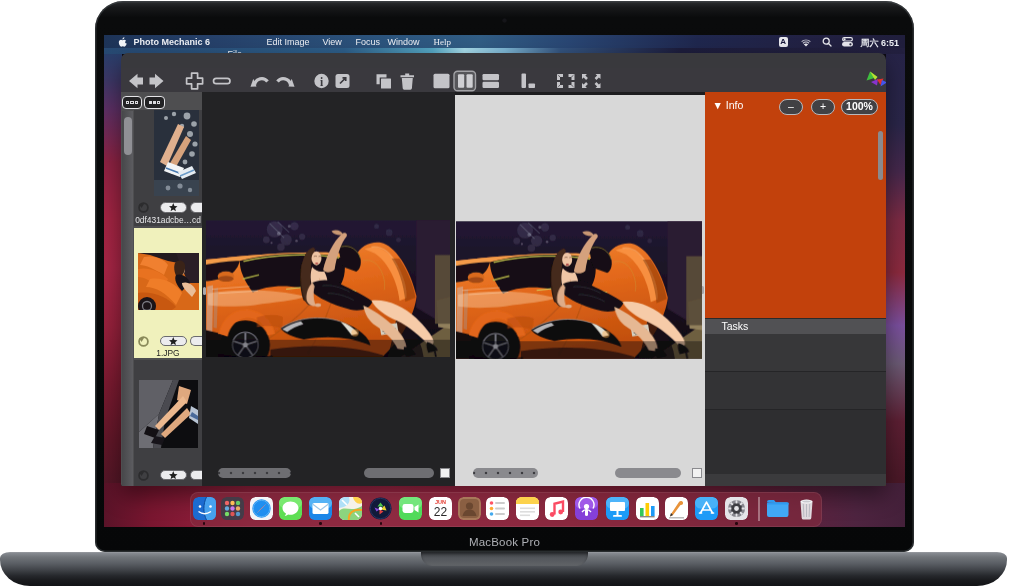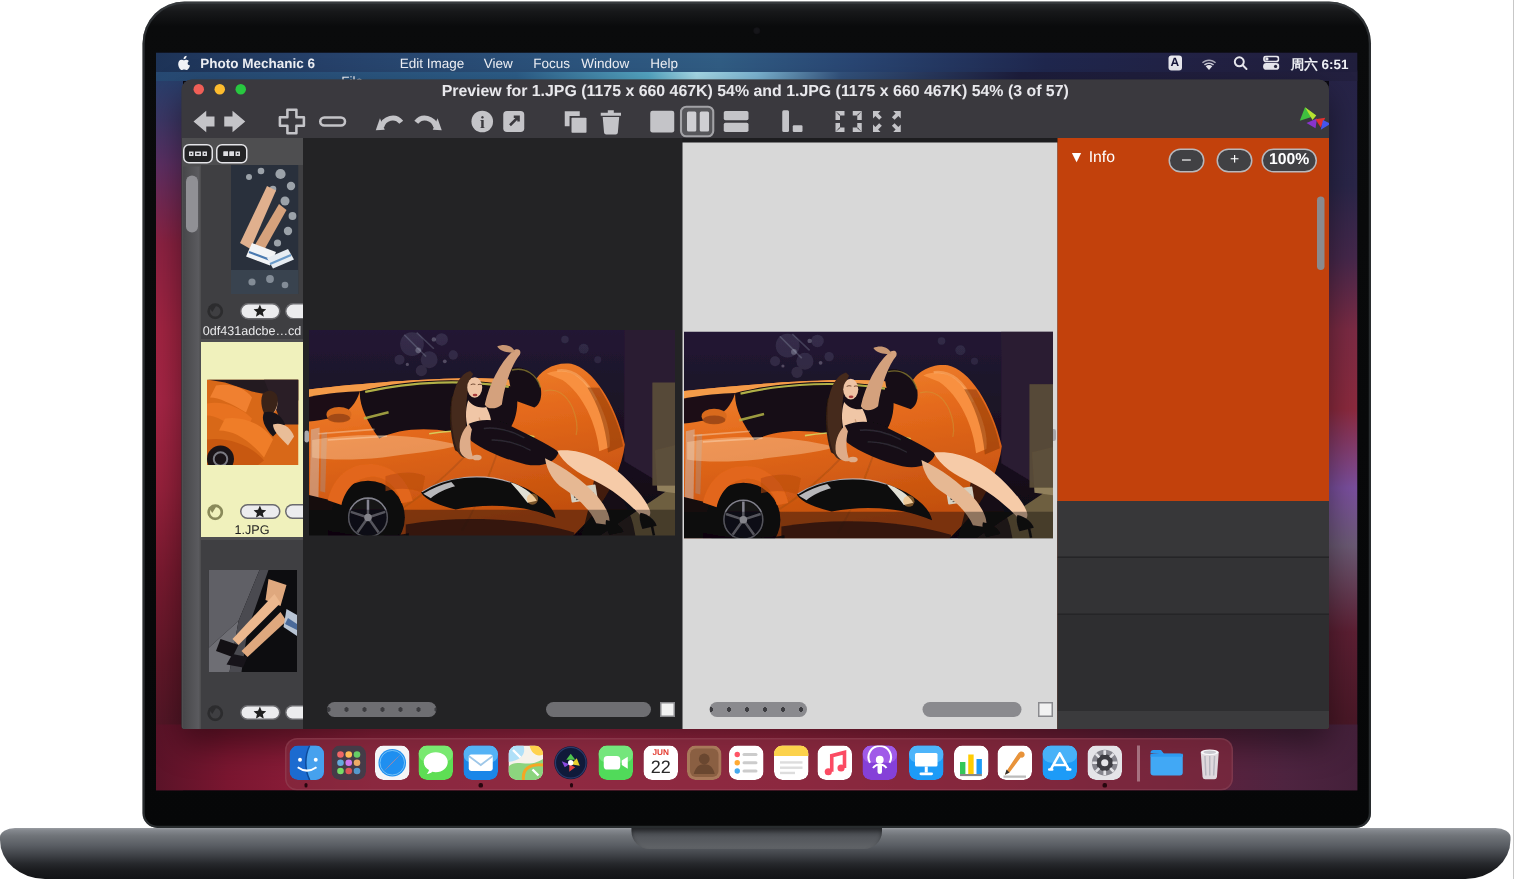--- a/index.html
+++ b/index.html
@@ -107,21 +107,21 @@
         <svg class="abs" style="left:14px;top:1.5px" width="9" height="10" viewBox="0 0 9 10">
             <path fill="#f2f4f8" d="M6.4 0.2c0.1 0.6-0.2 1.2-0.5 1.6C5.5 2.2 5 2.5 4.4 2.45 4.3 1.85 4.6 1.25 4.9 0.9 5.3 0.45 5.9 0.15 6.4 0.2zM7.1 5.3c0-1.1 0.9-1.6 0.9-1.6S7.4 2.8 6.3 2.8c-0.7 0-1.3 0.4-1.7 0.4-0.4 0-1-0.4-1.6-0.4C1.9 2.8 0.8 3.8 0.8 5.6c0 1.9 1.4 4.1 2.4 4.1 0.4 0 1-0.4 1.6-0.4 0.6 0 1.1 0.4 1.6 0.4 1 0 2.2-2.2 2.2-3.2C8.2 6.4 7.1 6.3 7.1 5.3z"></path>
           </svg>
         <div class="mi" style="left:30px;font-weight:bold;">Photo Mechanic 6</div>
         <div class="mi" style="left:124px;margin-top:12px;">File</div>
         <div class="mi" style="left:152px;margin-left:11px;">Edit</div>
         <div class="mi" style="left:181px;">Image</div>
         <div class="mi" style="left:219px;">View</div>
         <div class="mi" style="left:252px;">Focus</div>
         <div class="mi" style="left:284px;">Window</div>
-        <div class="mi" style="left:330px;">Help</div>
+        <div class="mi" style="left:330px;font-family:Liberation Serif, serif;">Help</div>
         <div class="abs" style="left:675px;top:1.8px;width:9.5px;height:9.5px;background:#e8e8ee;border-radius:2px;color:#16163a;font-size:8px;font-weight:bold;text-align:center;line-height:9.5px;">A</div>
         <svg class="abs" style="left:696px;top:2.5px" width="12" height="9" viewBox="0 0 12 9">
             <g fill="#e8e8ee">
               <path d="M6 8.6L3.8 6.2C4.4 5.7 5.2 5.4 6 5.4s1.6 0.3 2.2 0.8L6 8.6z"></path>
               <path d="M2.6 4.9C3.5 4.1 4.7 3.6 6 3.6s2.5 0.5 3.4 1.3L8.7 5.7C8 5 7 4.6 6 4.6S4 5 3.3 5.7L2.6 4.9z" opacity=".85"></path>
               <path d="M1.3 3.5C2.5 2.3 4.2 1.6 6 1.6s3.5 0.7 4.7 1.9L10 4.2C9 3.2 7.6 2.6 6 2.6S3 3.2 2 4.2L1.3 3.5z" opacity=".7"></path>
             </g>
           </svg>
         <svg class="abs" style="left:718px;top:2px" width="10" height="10" viewBox="0 0 10 10">
             <circle cx="4.2" cy="4.2" r="3" fill="none" stroke="#e8e8ee" stroke-width="1.3"></circle>
@@ -131,26 +131,20 @@
             <g fill="none" stroke="#e8e8ee" stroke-width="1.1">
               <rect x="0.6" y="0.6" width="9.8" height="3.4" rx="1.7"></rect>
               <circle cx="2.6" cy="2.3" r="1.1" fill="#e8e8ee" stroke="none"></circle>
               <rect x="0.6" y="5.6" width="9.8" height="3.4" rx="1.7" fill="#e8e8ee"></rect>
               <circle cx="8.4" cy="7.3" r="1.1" fill="#26263e" stroke="none"></circle>
             </g>
           </svg>
         <div class="mi" style="left:757px;font-weight:bold;">周六 6:51</div>
       </div>
       <div id="window">
-        <div id="titlebar">
-          <div class="tl" style="left:7.5px;background:#f05f57"></div>
-          <div class="tl" style="left:21.5px;background:#fdbc2e"></div>
-          <div class="tl" style="left:36px;background:#28c840"></div>
-          <div id="title">Preview for 1.JPG (1175 x 660 467K) 54% and 1.JPG (1175 x 660 467K) 54% (3 of 57)</div>
-        </div>
         <div id="toolbar"><svg width="765" height="24" viewBox="0 0 765 24">
           <g fill="#c4c4c8">
             <path d="M8 13 L16.5 5.8 L16.5 9.6 L22 9.6 L22 16.4 L16.5 16.4 L16.5 20.2 Z"></path>
             <path d="M42.5 13 L34 5.8 L34 9.6 L28.5 9.6 L28.5 16.4 L34 16.4 L34 20.2 Z"></path>
           </g>
           <g fill="none" stroke="#c4c4c8" stroke-width="1.7" stroke-linejoin="round">
             <path d="M70.6 5.2 h6 v5 h5 v5.6 h-5 v5 h-6 v-5 h-5 v-5.6 h5 Z"></path>
             <rect x="92.5" y="10.3" width="16.5" height="5.4" rx="2.7"></rect>
           </g>
           <g stroke="#c4c4c8" stroke-width="3.3" fill="none">
@@ -432,20 +426,21 @@
                 </div>
               <div class="pill" style="left:56px;top:110px;width:12px;border-radius:5.5px 0 0 5.5px;border-right:none;"></div>
             </div>
           </div>
           <div id="info">
             <div id="infoHdr">▼ Info</div>
             <div class="zbtn" style="left:74.5px;width:24px;">–</div>
             <div class="zbtn" style="left:106.5px;width:24px;">+</div>
             <div class="zbtn" style="left:136.5px;width:37px;font-weight:bold;">100%</div>
             <div id="infoSb"></div>
+            <div id="tasksHdr">Tasks</div>
             <div id="tasksBody">
               <div class="abs" style="left:0;top:0;width:181.5px;height:37px;background:#373739;"></div>
               <div class="abs" style="left:0;top:37px;width:181.5px;height:1px;background:#252527;"></div>
               <div class="abs" style="left:0;top:38px;width:181.5px;height:37px;background:#333335;"></div>
               <div class="abs" style="left:0;top:75px;width:181.5px;height:1px;background:#252527;"></div>
               <div class="abs" style="left:0;top:76px;width:181.5px;height:64px;background:#2e2e30;"></div>
               <div class="abs" style="left:0;top:140px;width:181.5px;height:12px;background:#3b3b3d;"></div>
             </div>
           </div>
         </div>
@@ -604,14 +599,15 @@
             <ellipse cx="11.5" cy="4.5" rx="4.2" ry="1.1" fill="#c8c8ce"></ellipse>
             <path d="M8.3 7 L8.9 20 M11.5 7 L11.5 20 M14.7 7 L14.1 20" stroke="#b8b8c0" stroke-width="1"></path>
           </svg>
         <div class="ddot" style="left:12.7px"></div>
         <div class="ddot" style="left:129px"></div>
         <div class="ddot" style="left:189.5px"></div>
         <div class="ddot" style="left:545px"></div>
       </div>
     </div>
     <div class="abs" style="left:406.5px;top:17px;width:5px;height:5px;border-radius:50%;background:#16161a;box-shadow:inset 0 0 1px #000;"></div>
+    <div id="chin">MacBook Pro</div>
   </div>
 </div>
 
 </body></html>

